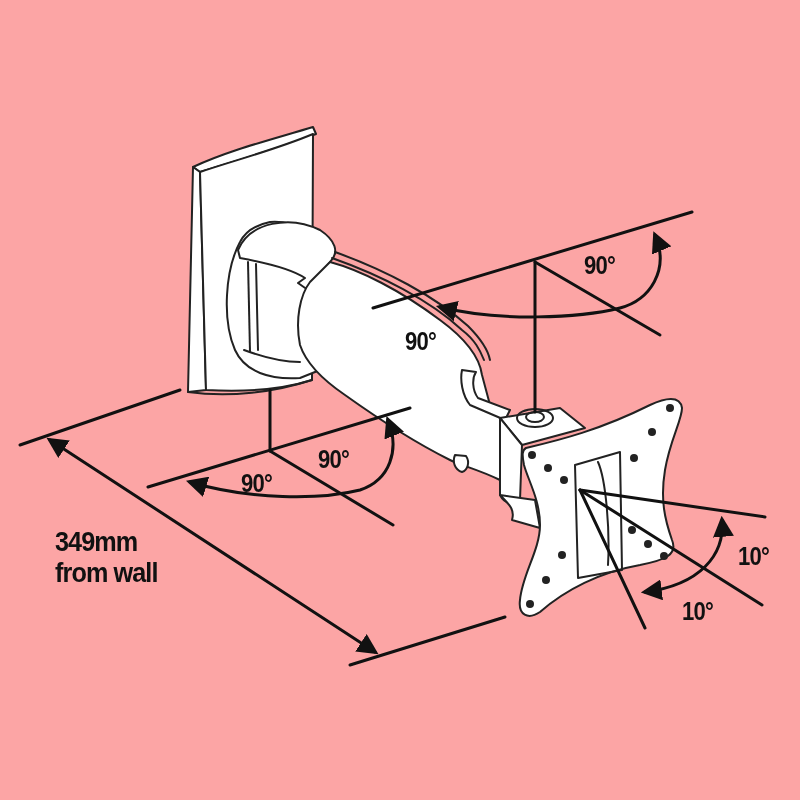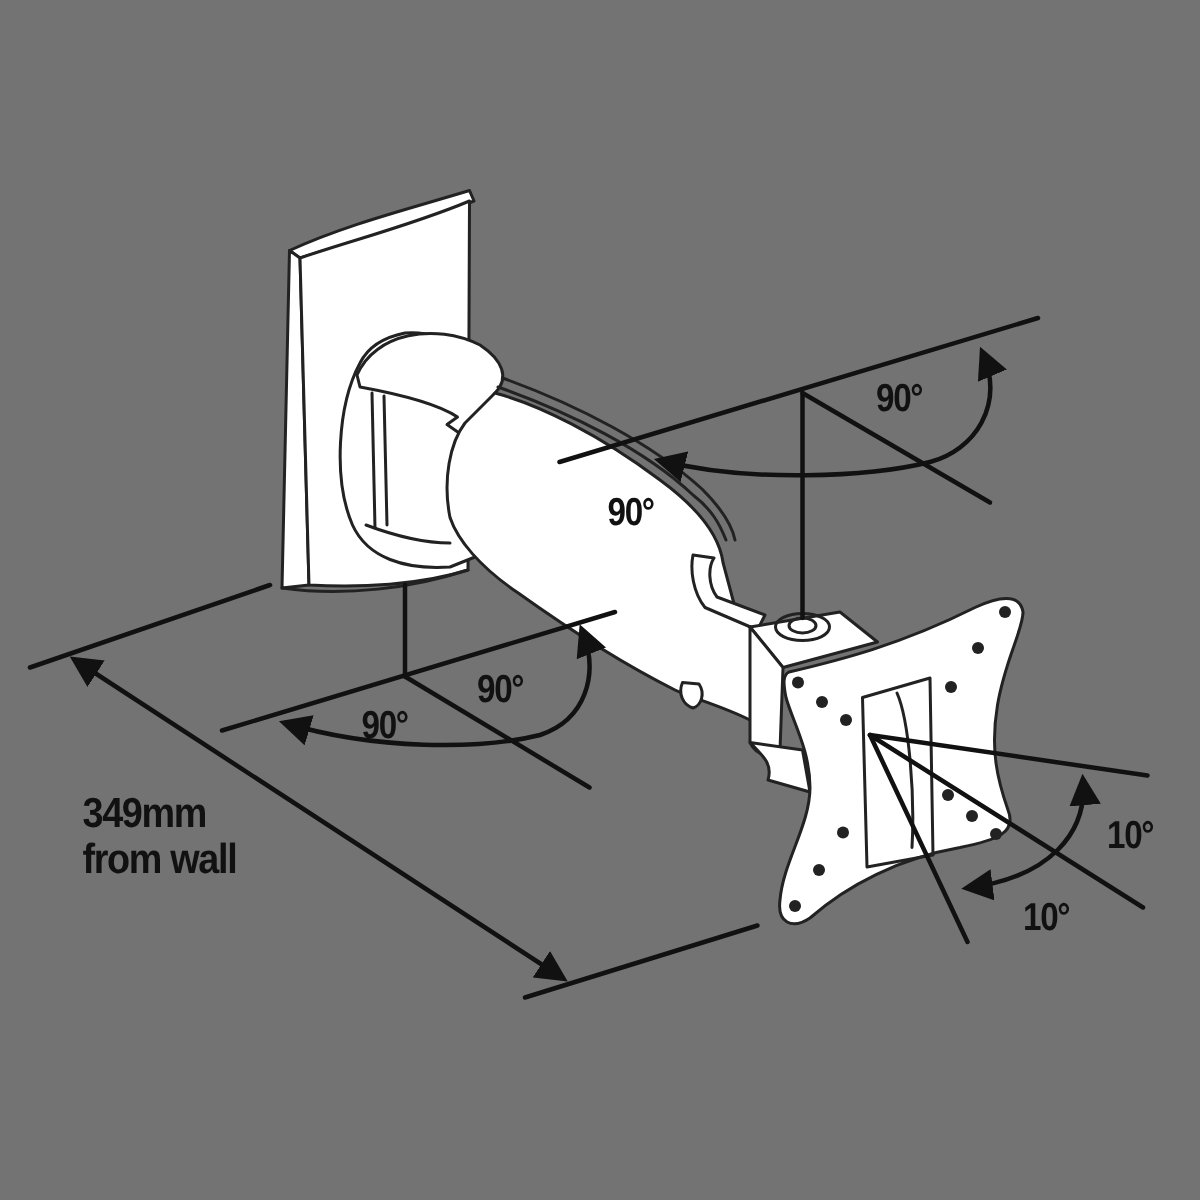--- a/index.html
+++ b/index.html
@@ -4,21 +4,21 @@
   <style>
     html, body {
       margin: 0;
       padding: 0;
       background: #ffffff;
     }
     .canvas {
       position: relative;
       width: 800px;
       height: 800px;
-      background: #737373;
+      background: #fca5a5;
       overflow: hidden;
     }
     svg.drawing {
       position: absolute;
       left: 0;
       top: 0;
       width: 800px;
       height: 800px;
     }
     .stroke { fill: none; stroke: #111111; stroke-width: 3; stroke-linecap: round; stroke-linejoin: round; }

